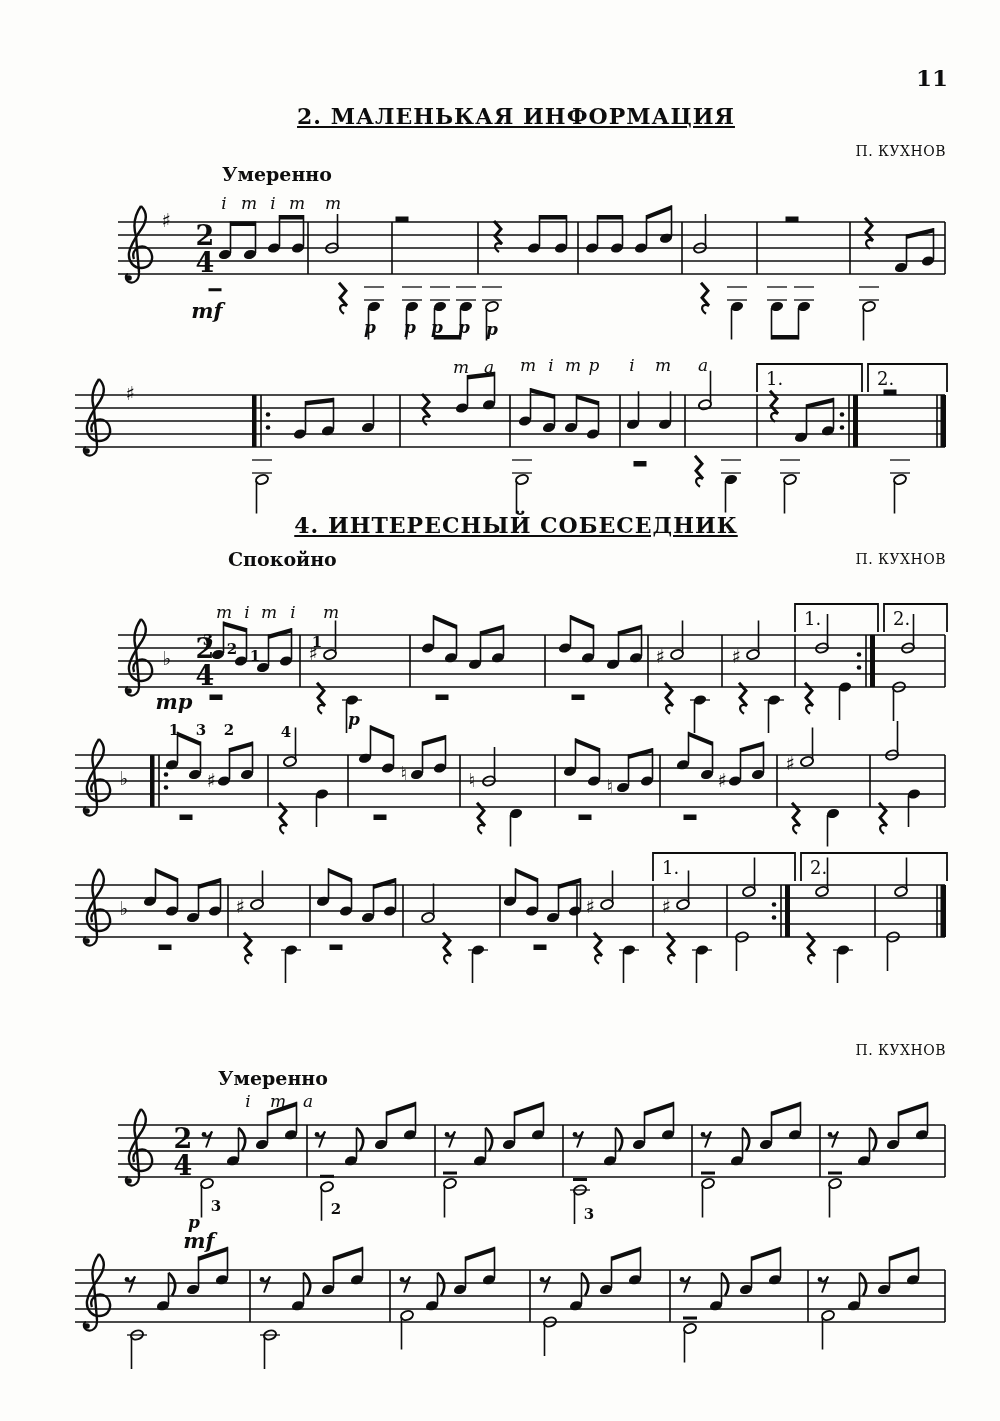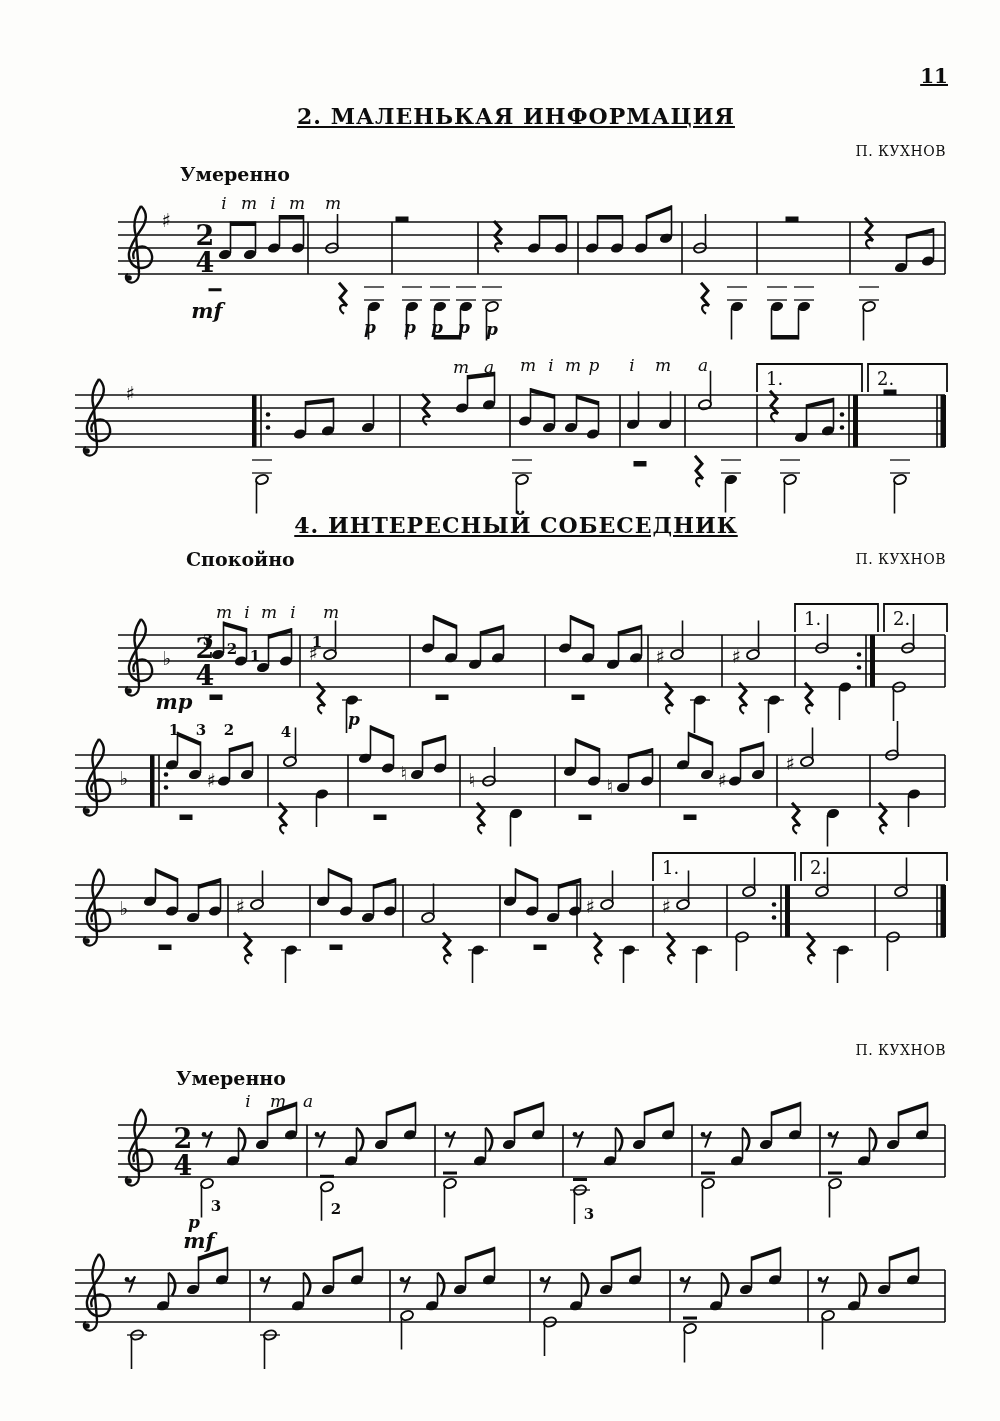--- a/index.html
+++ b/index.html
@@ -1,24 +1,24 @@
 <!DOCTYPE html>
 <html><head>
 <meta charset="utf-8">
 <style>
   html,body{margin:0;padding:0;background:#e8e8e6;}
   .page{
     position:relative;width:1000px;height:1421px;margin:0 auto;
     background:#fdfdfb;overflow:hidden;
     font-family:"DejaVu Serif","Liberation Serif",serif;color:#0d0d0d;
   }
-  .pagenum{position:absolute;top:64px;right:52px;font-size:20px;font-weight:bold;text-decoration:underline;}
+  .pagenum{position:absolute;top:64px;right:52px;font-size:23px;font-weight:bold;}
   .ptitle{position:absolute;left:16px;width:100%;text-align:center;font-size:22px;font-weight:bold;letter-spacing:1px;text-decoration:underline;}
   .pcomposer{position:absolute;right:54px;font-size:14px;letter-spacing:0.5px;}
-  .ptempo{position:absolute;font-size:19px;font-weight:bold;}
+  .ptempo{position:absolute;font-size:19px;font-weight:bold;margin-left:42px;}
   svg.sys{position:absolute;left:0;pointer-events:none;}
   svg text{fill:#0d0d0d;}
   .fl{font:italic 17px "DejaVu Serif","Liberation Serif",serif;text-anchor:middle;}
   .fn{font:bold 15px "DejaVu Serif","Liberation Serif",serif;text-anchor:middle;}
   .dyn{font:italic bold 21px "DejaVu Serif","Liberation Serif",serif;text-anchor:middle;}
   .psm{font:italic bold 17px "DejaVu Serif","Liberation Serif",serif;text-anchor:middle;}
   .vn{font:18px "DejaVu Serif","Liberation Serif",serif;}
   .acc{font-family:"DejaVu Sans",sans-serif;font-size:19px;text-anchor:middle;}
   .tsig{font:bold 27px "DejaVu Serif","Liberation Serif",serif;text-anchor:middle;}
 </style>

